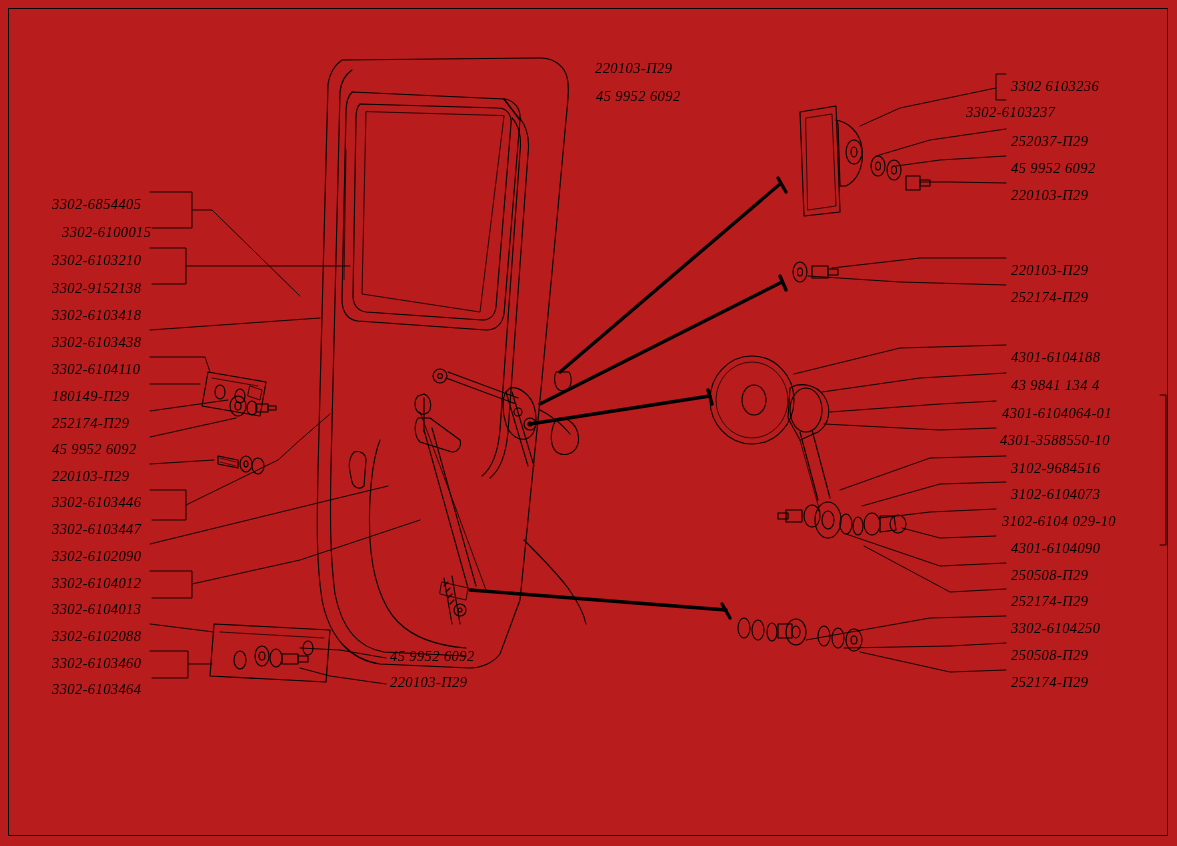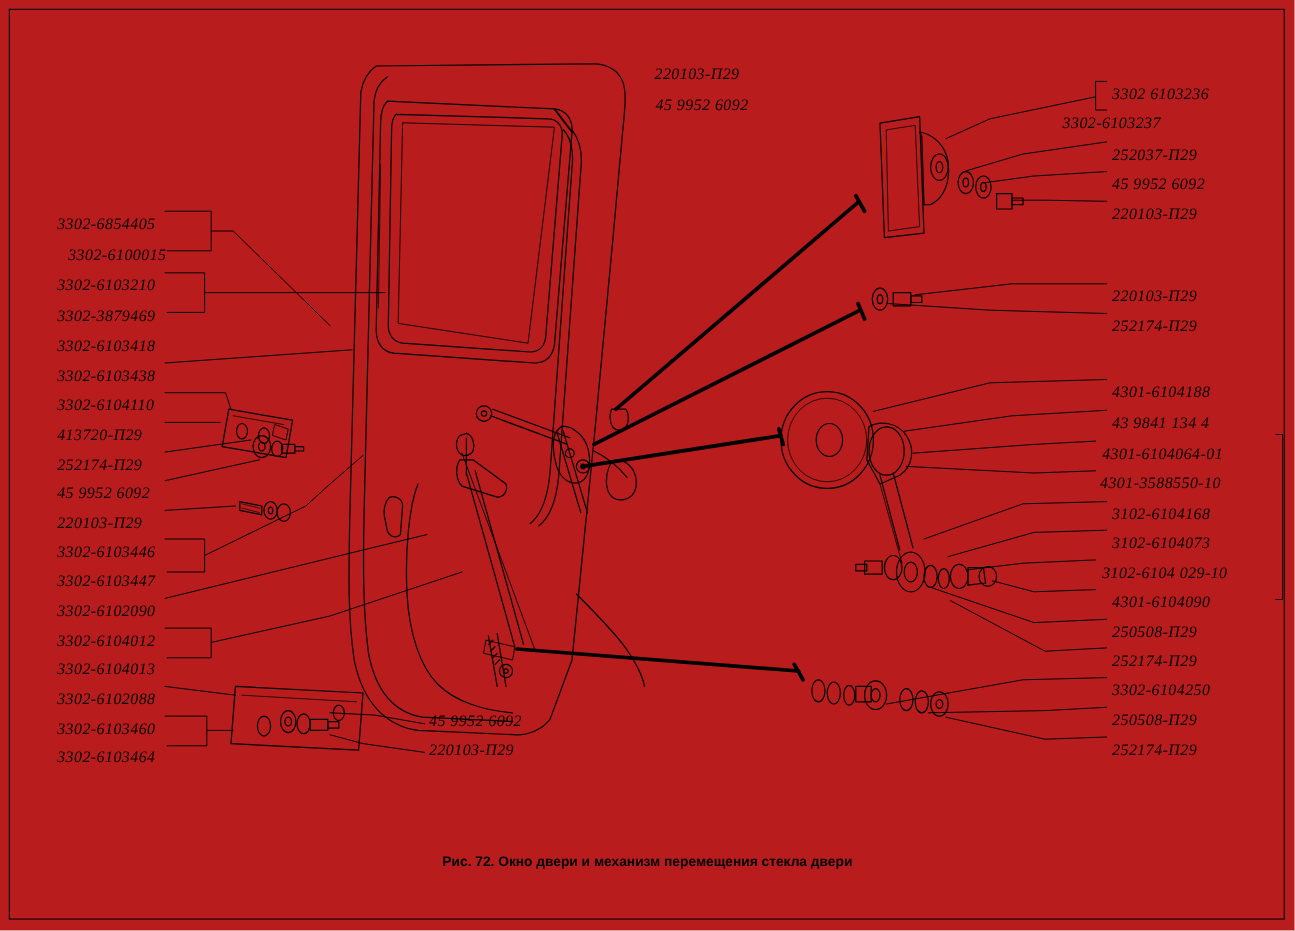--- a/index.html
+++ b/index.html
@@ -292,49 +292,48 @@
     <div class="lbl" style="left:1011px; top:160px;">45 9952 6092</div>
     <div class="lbl" style="left:1011px; top:187px;">220103-П29</div>
 
     <div class="lbl" style="left:1011px; top:262px;">220103-П29</div>
     <div class="lbl" style="left:1011px; top:289px;">252174-П29</div>
 
     <div class="lbl" style="left:1011px; top:349px;">4301-6104188</div>
     <div class="lbl" style="left:1011px; top:377px;">43 9841 134 4</div>
     <div class="lbl" style="left:1002px; top:405px;">4301-6104064-01</div>
     <div class="lbl" style="left:1000px; top:432px;">4301-3588550-10</div>
-    <div class="lbl" style="left:1011px; top:460px;">3102-6104168</div>
+    <div class="lbl" style="left:1011px; top:460px;">3102-9684516</div>
     <div class="lbl" style="left:1011px; top:486px;text-align:center;">3102-6104073</div>
     <div class="lbl" style="left:1002px; top:513px;">3102-6104 029-10</div>
     <div class="lbl" style="left:1011px; top:540px;">4301-6104090</div>
 
     <div class="lbl" style="left:1011px; top:567px;">250508-П29</div>
     <div class="lbl" style="left:1011px; top:593px;">252174-П29</div>
     <div class="lbl" style="left:1011px; top:620px;">3302-6104250</div>
     <div class="lbl" style="left:1011px; top:647px;">250508-П29</div>
     <div class="lbl" style="left:1011px; top:674px;">252174-П29</div>
 
     <div class="lbl" style="left:52px; top:196px;">3302-6854405</div>
     <div class="lbl" style="left:62px; top:224px;">3302-6100015</div>
     <div class="lbl" style="left:52px; top:252px;">3302-6103210</div>
-    <div class="lbl" style="left:52px; top:280px;">3302-3879469</div>
+    <div class="lbl" style="left:52px; top:280px;">3302-9152138</div>
     <div class="lbl" style="left:52px; top:307px;">3302-6103418</div>
     <div class="lbl" style="left:52px; top:334px;text-align:center;">3302-6103438</div>
     <div class="lbl" style="left:52px; top:361px;">3302-6104110</div>
-    <div class="lbl" style="left:52px; top:388px;">413720-П29</div>
+    <div class="lbl" style="left:52px; top:388px;">180149-П29</div>
     <div class="lbl" style="left:52px; top:415px;">252174-П29</div>
     <div class="lbl" style="left:52px; top:441px;">45 9952 6092</div>
     <div class="lbl" style="left:52px; top:468px;">220103-П29</div>
     <div class="lbl" style="left:52px; top:494px;">3302-6103446</div>
     <div class="lbl" style="left:52px; top:521px;text-align:right;">3302-6103447</div>
     <div class="lbl" style="left:52px; top:548px;">3302-6102090</div>
     <div class="lbl" style="left:52px; top:575px;">3302-6104012</div>
     <div class="lbl" style="left:52px; top:601px;">3302-6104013</div>
     <div class="lbl" style="left:52px; top:628px;">3302-6102088</div>
     <div class="lbl" style="left:52px; top:655px;">3302-6103460</div>
     <div class="lbl" style="left:52px; top:681px;">3302-6103464</div>
 
     <div class="lbl" style="left:390px; top:648px;">45 9952 6092</div>
     <div class="lbl" style="left:390px; top:674px;">220103-П29</div>
   </div>
 
-  <div class="caption">Рис. 72. Окно двери и механизм перемещения стекла двери</div>
 </div>
 
 </body></html>

